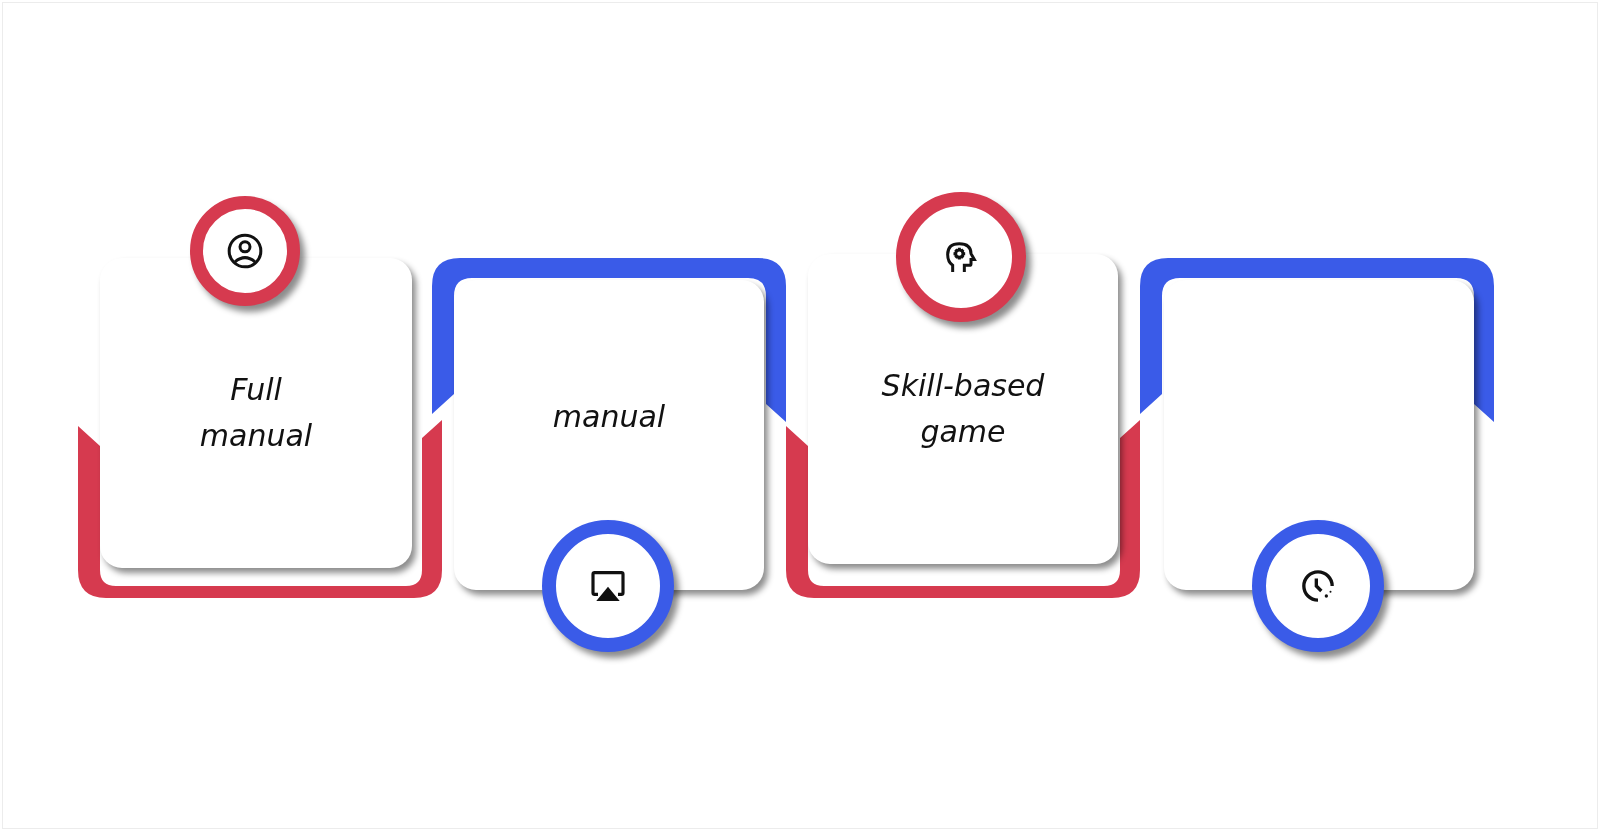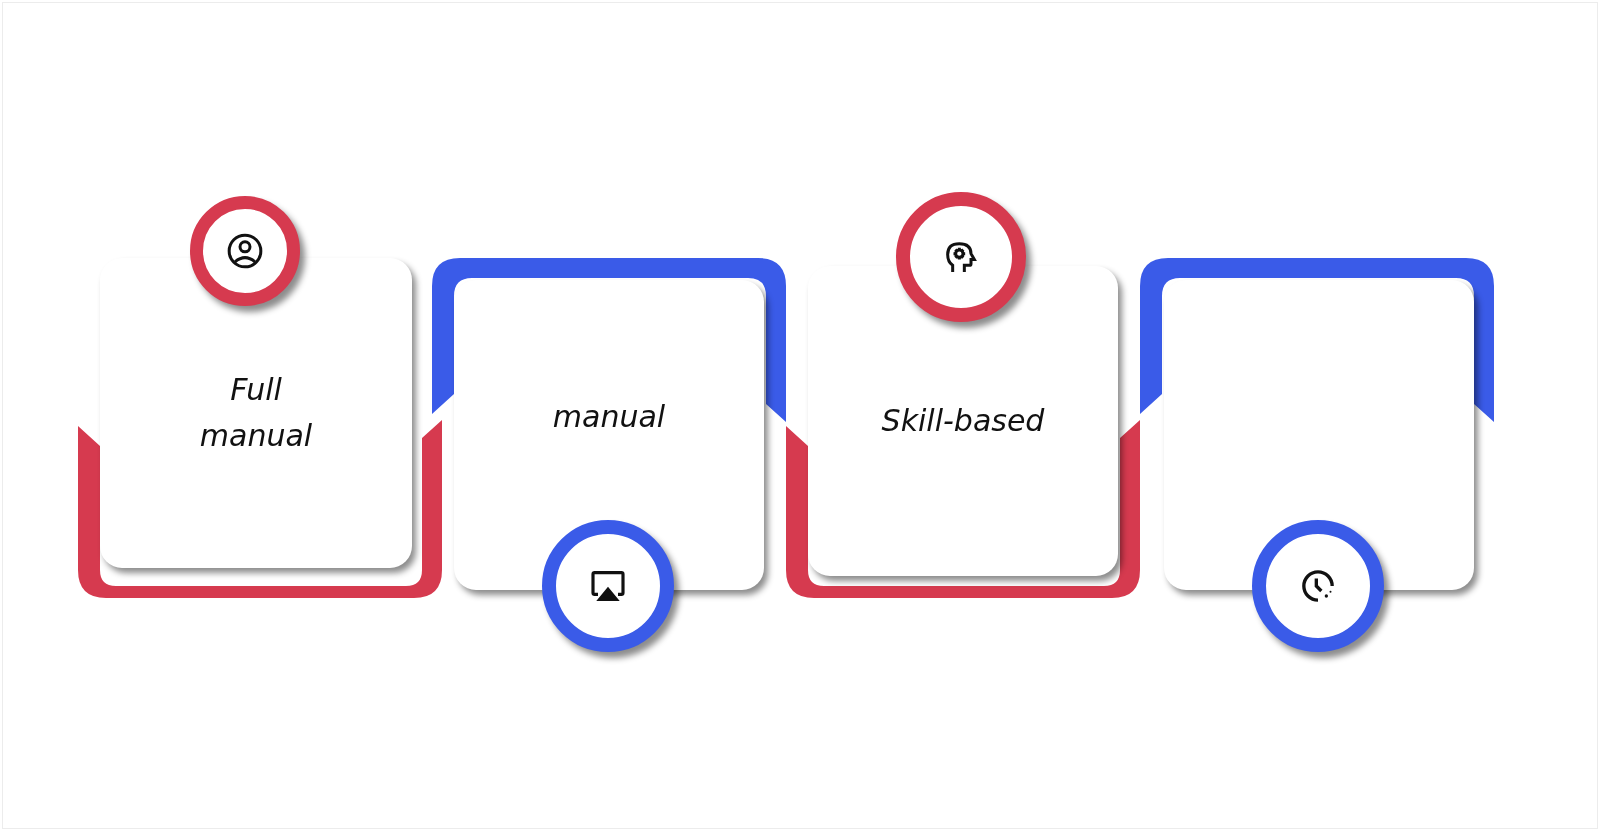--- a/index.html
+++ b/index.html
@@ -56,23 +56,24 @@
 <div class="circle" style="left:542px;top:520px;border-color:#3a5be8;width:132px;height:132px;border-width:14px">
   <svg viewBox="0 0 24 24" fill="none" stroke="#111" stroke-width="1.9">
     <path d="M6 17 H4 Q3 17 3 16 V5 Q3 4 4 4 H20 Q21 4 21 5 V16 Q21 17 20 17 H18"></path>
     <path d="M12 14 L17 20 H7 Z" fill="#111"></path>
   </svg>
 </div>
 
 <svg class="band" style="left:786px;top:420px" width="360" height="180" viewBox="0 0 360 180">
   <path d="M0 6 L22 26 L22 150 Q22 166 38 166 L318 166 Q334 166 334 150 L334 18 L354 0 L354 150 Q354 178 326 178 L28 178 Q0 178 0 150 Z" fill="#d63a4f"></path>
 </svg>
-<div class="card" style="left:808px;top:266px;width:310px;height:310px">
+<div class="card" style="left:808px;top:254px;width:310px;height:310px">
   <div class="label">
     <div>Skill-based</div>
+    <div>game</div>
   </div>
 </div>
 <div class="circle" style="left:896px;top:192px;border-color:#d63a4f;width:130px;height:130px;border-width:14px">
   <svg viewBox="0 0 24 24" fill="none" stroke="#111" stroke-width="1.8">
     <path d="M7 21 V17 Q4 15 4 10.5 Q4 4 11 4 Q18 4 18 10 L20 13.5 H18 V16 Q18 17 17 17 H14 V21"></path>
     <circle cx="11" cy="10" r="2.2"></circle>
     <path d="M11 6.5 V7.8 M11 12.2 V13.5 M7.5 10 H8.8 M13.2 10 H14.5 M8.6 7.6 L9.4 8.4 M12.6 11.6 L13.4 12.4 M13.4 7.6 L12.6 8.4 M9.4 11.6 L8.6 12.4"></path>
   </svg>
 </div>
 

